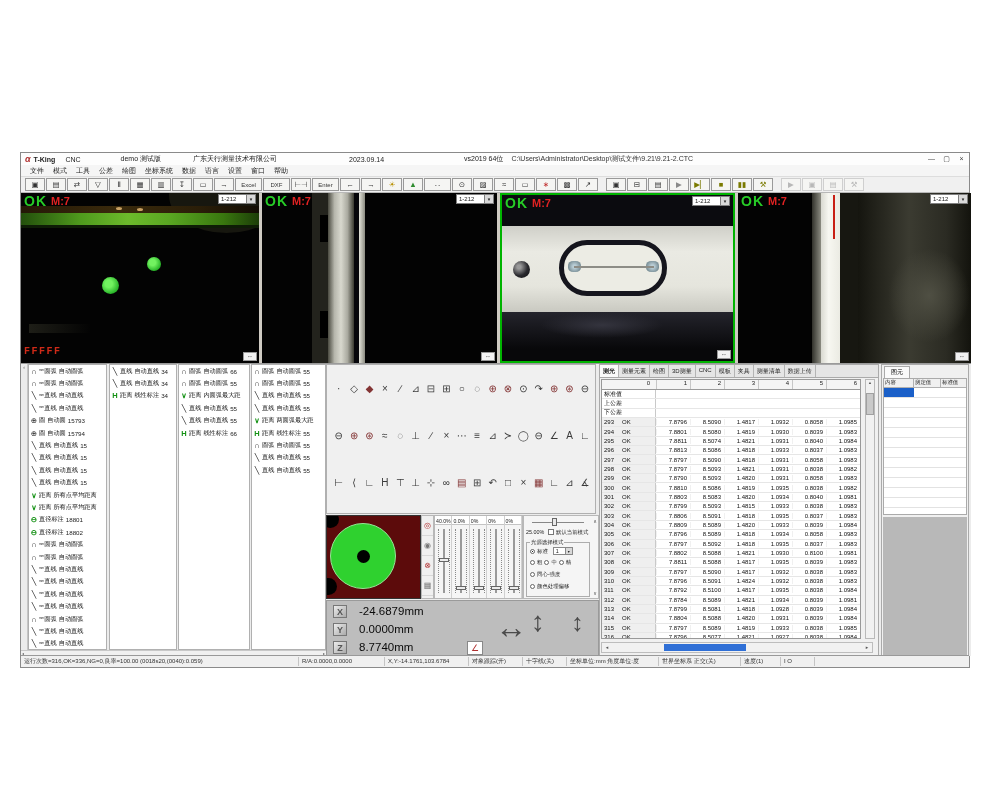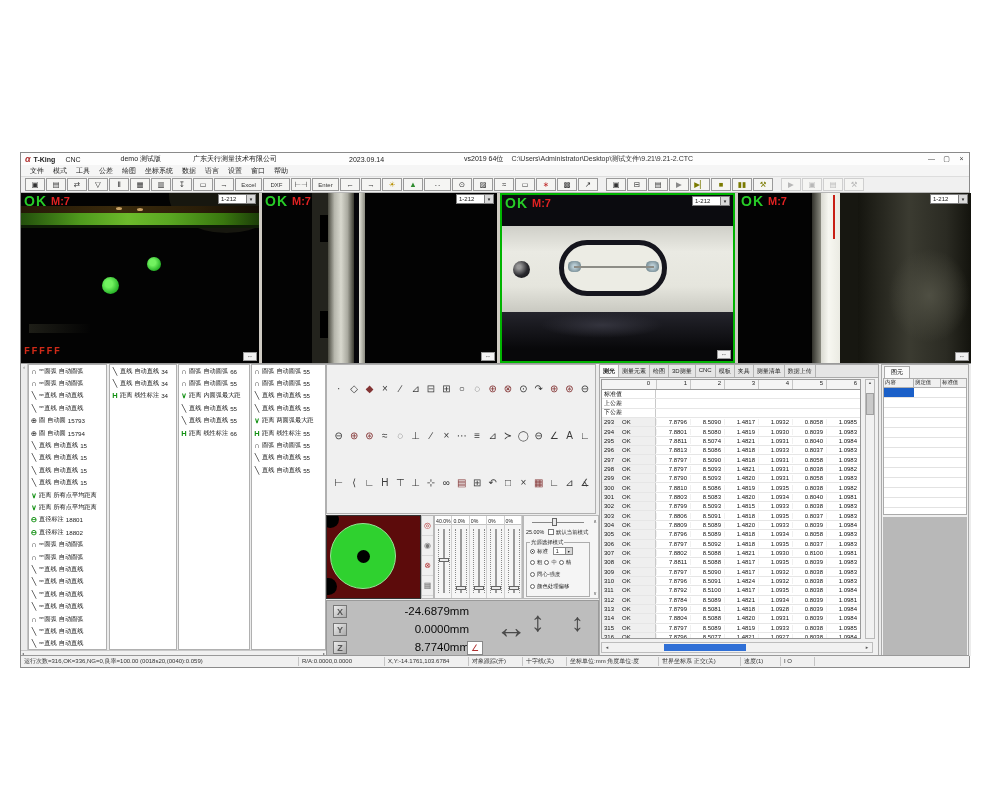--- a/index.html
+++ b/index.html
@@ -106,21 +106,21 @@
 .radio{width:5px;height:5px;border:1px solid #666;border-radius:50%;background:#fff;flex:none}
 .radio.on{background:radial-gradient(circle,#222 40%,#fff 45%)}
 .o-combo{width:20px;height:8px;background:#fff;border:1px solid #888;display:flex;margin-left:3px}
 .o-combo .cv{flex:1;padding-left:2px}
 .o-combo .ca{width:7px;background:#d9d9d9;border-left:1px solid #888;font-size:4px;text-align:center;line-height:7px}
 .o-sar{position:absolute;right:1px;font-size:5px;color:#555}
 
 .dro{position:absolute;left:305px;top:236px;width:273px;height:57px;background:#bdbdbd;border:1px solid #9a9a9a}
 .drorow{position:absolute;left:6px;height:16px;display:flex;align-items:center}
 .drobox{width:14px;height:13px;background:linear-gradient(135deg,#ececec,#aaa);border:1px solid #777;color:#555;font-size:9px;font-weight:bold;text-align:center;line-height:12px;flex:none}
-.droval{position:absolute;left:26px;width:110px;text-align:right;font-size:11.5px;color:#0a0a0a}
+.droval{position:absolute;left:26px;width:110px;text-align:left;font-size:11.5px;color:#0a0a0a}
 .pan{position:absolute;color:#4a4a4a;font-weight:bold;line-height:1}
 .graphbtn{position:absolute;left:140px;top:40px;width:16px;height:14px;background:#fff;border:1px solid #888;font-size:9px;color:#b03030;text-align:center;line-height:13px}
 
 .results{position:absolute;left:578px;top:0;width:280px;height:293px;background:#f0f0f0;border:1px solid #aaa}
 .rtabs{height:13px;display:flex;font-size:6px;background:#e5e5e5;border-bottom:1px solid #aaa;white-space:nowrap}
 .rtab{padding:2px 3px 0;border-right:1px solid #b4b4b4;color:#222}
 .rtab.active{background:#fafafa;font-weight:bold}
 .rtable{position:absolute;left:1px;top:14px;width:260px;bottom:17px;background:#fff;border:1px solid #999;overflow:hidden}
 .rhdr{display:flex;height:10px;background:#f4f4f4;border-bottom:1px solid #999;font-size:6px;color:#222}
 .rc0{width:54px;text-align:right;padding-right:6px;flex:none}

